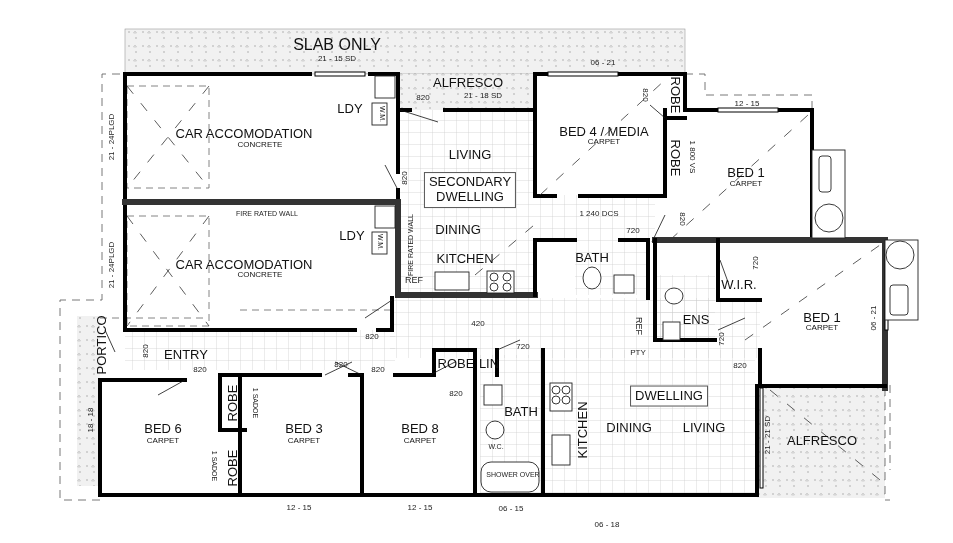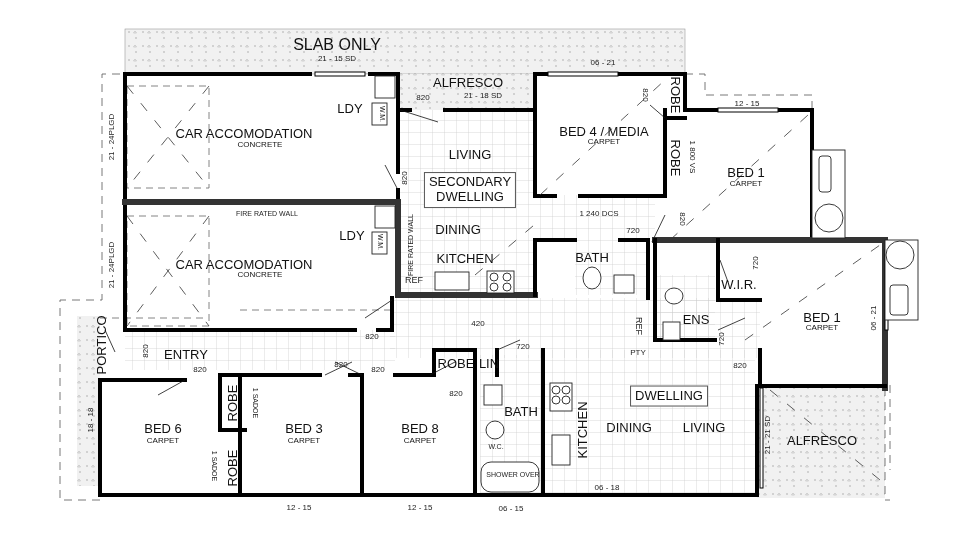--- a/index.html
+++ b/index.html
@@ -250,13 +250,13 @@
 <div class="lbl room boxed" style="left:669px;top:396px">DWELLING</div>
 <div class="lbl room" style="left:629px;top:427px">DINING</div>
 <div class="lbl room" style="left:704px;top:427px">LIVING</div>
 
 <div class="lbl room" style="left:822px;top:440px">ALFRESCO</div>
 <div class="lbl dim vert" style="left:768px;top:435px">21 - 21 SD</div>
 
 <div class="lbl dim" style="left:299px;top:508px">12 - 15</div>
 <div class="lbl dim" style="left:420px;top:508px">12 - 15</div>
 <div class="lbl dim" style="left:511px;top:509px">06 - 15</div>
-<div class="lbl dim" style="left:607px;top:488px">06 - 18</div>
+<div class="lbl dim" style="left:607px;top:525px">06 - 18</div>
 
 </body></html>

